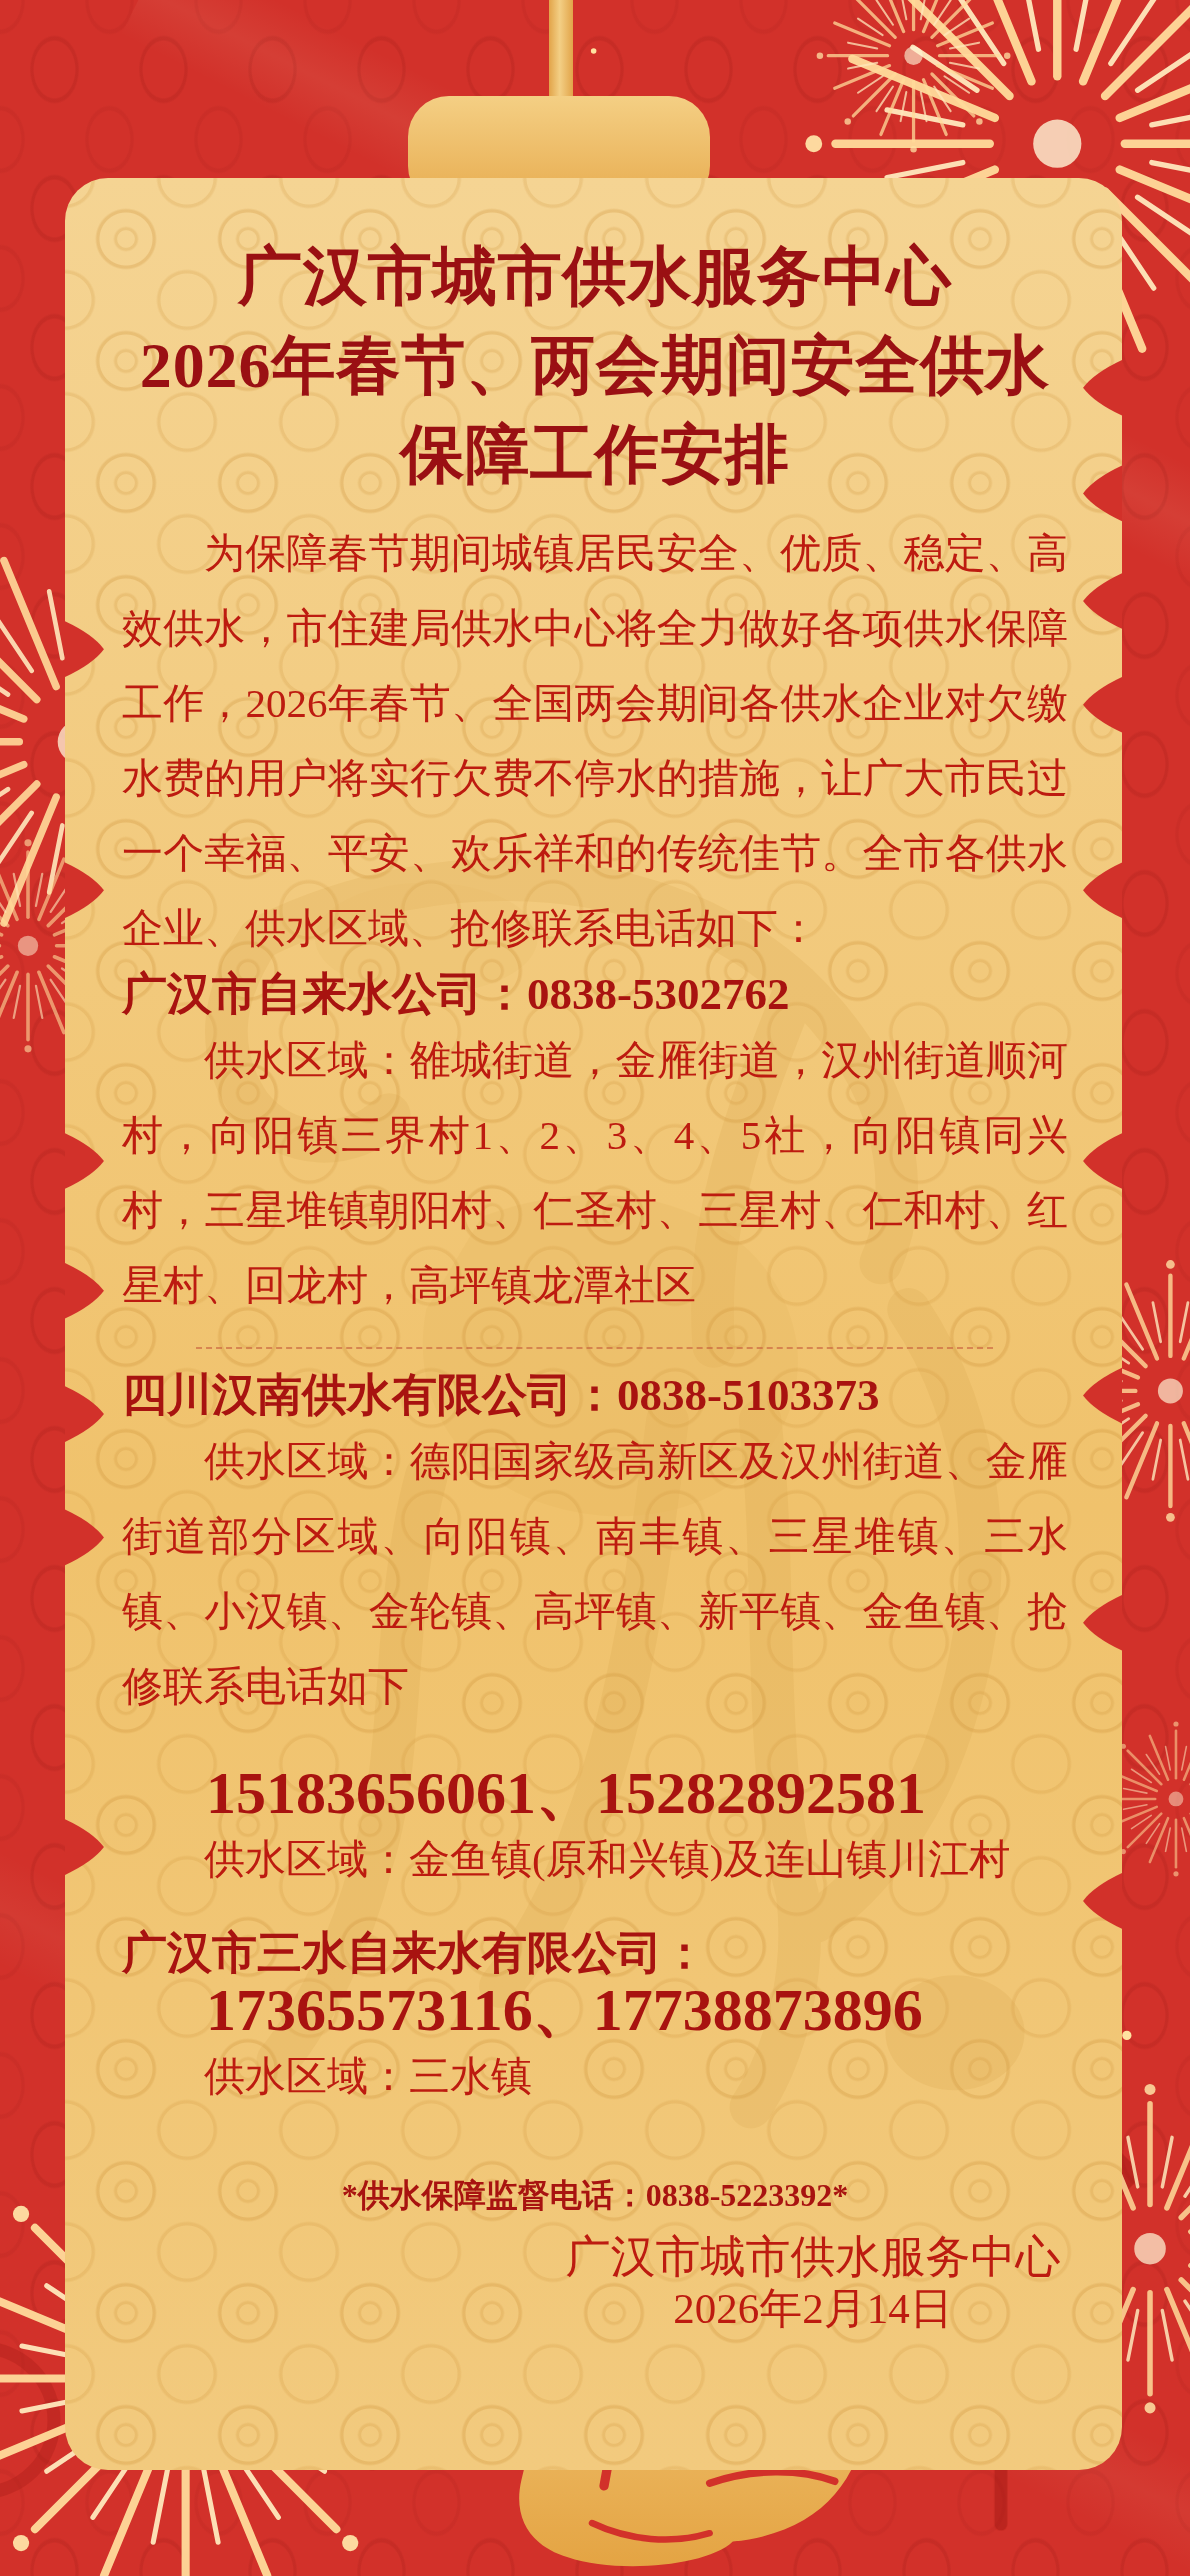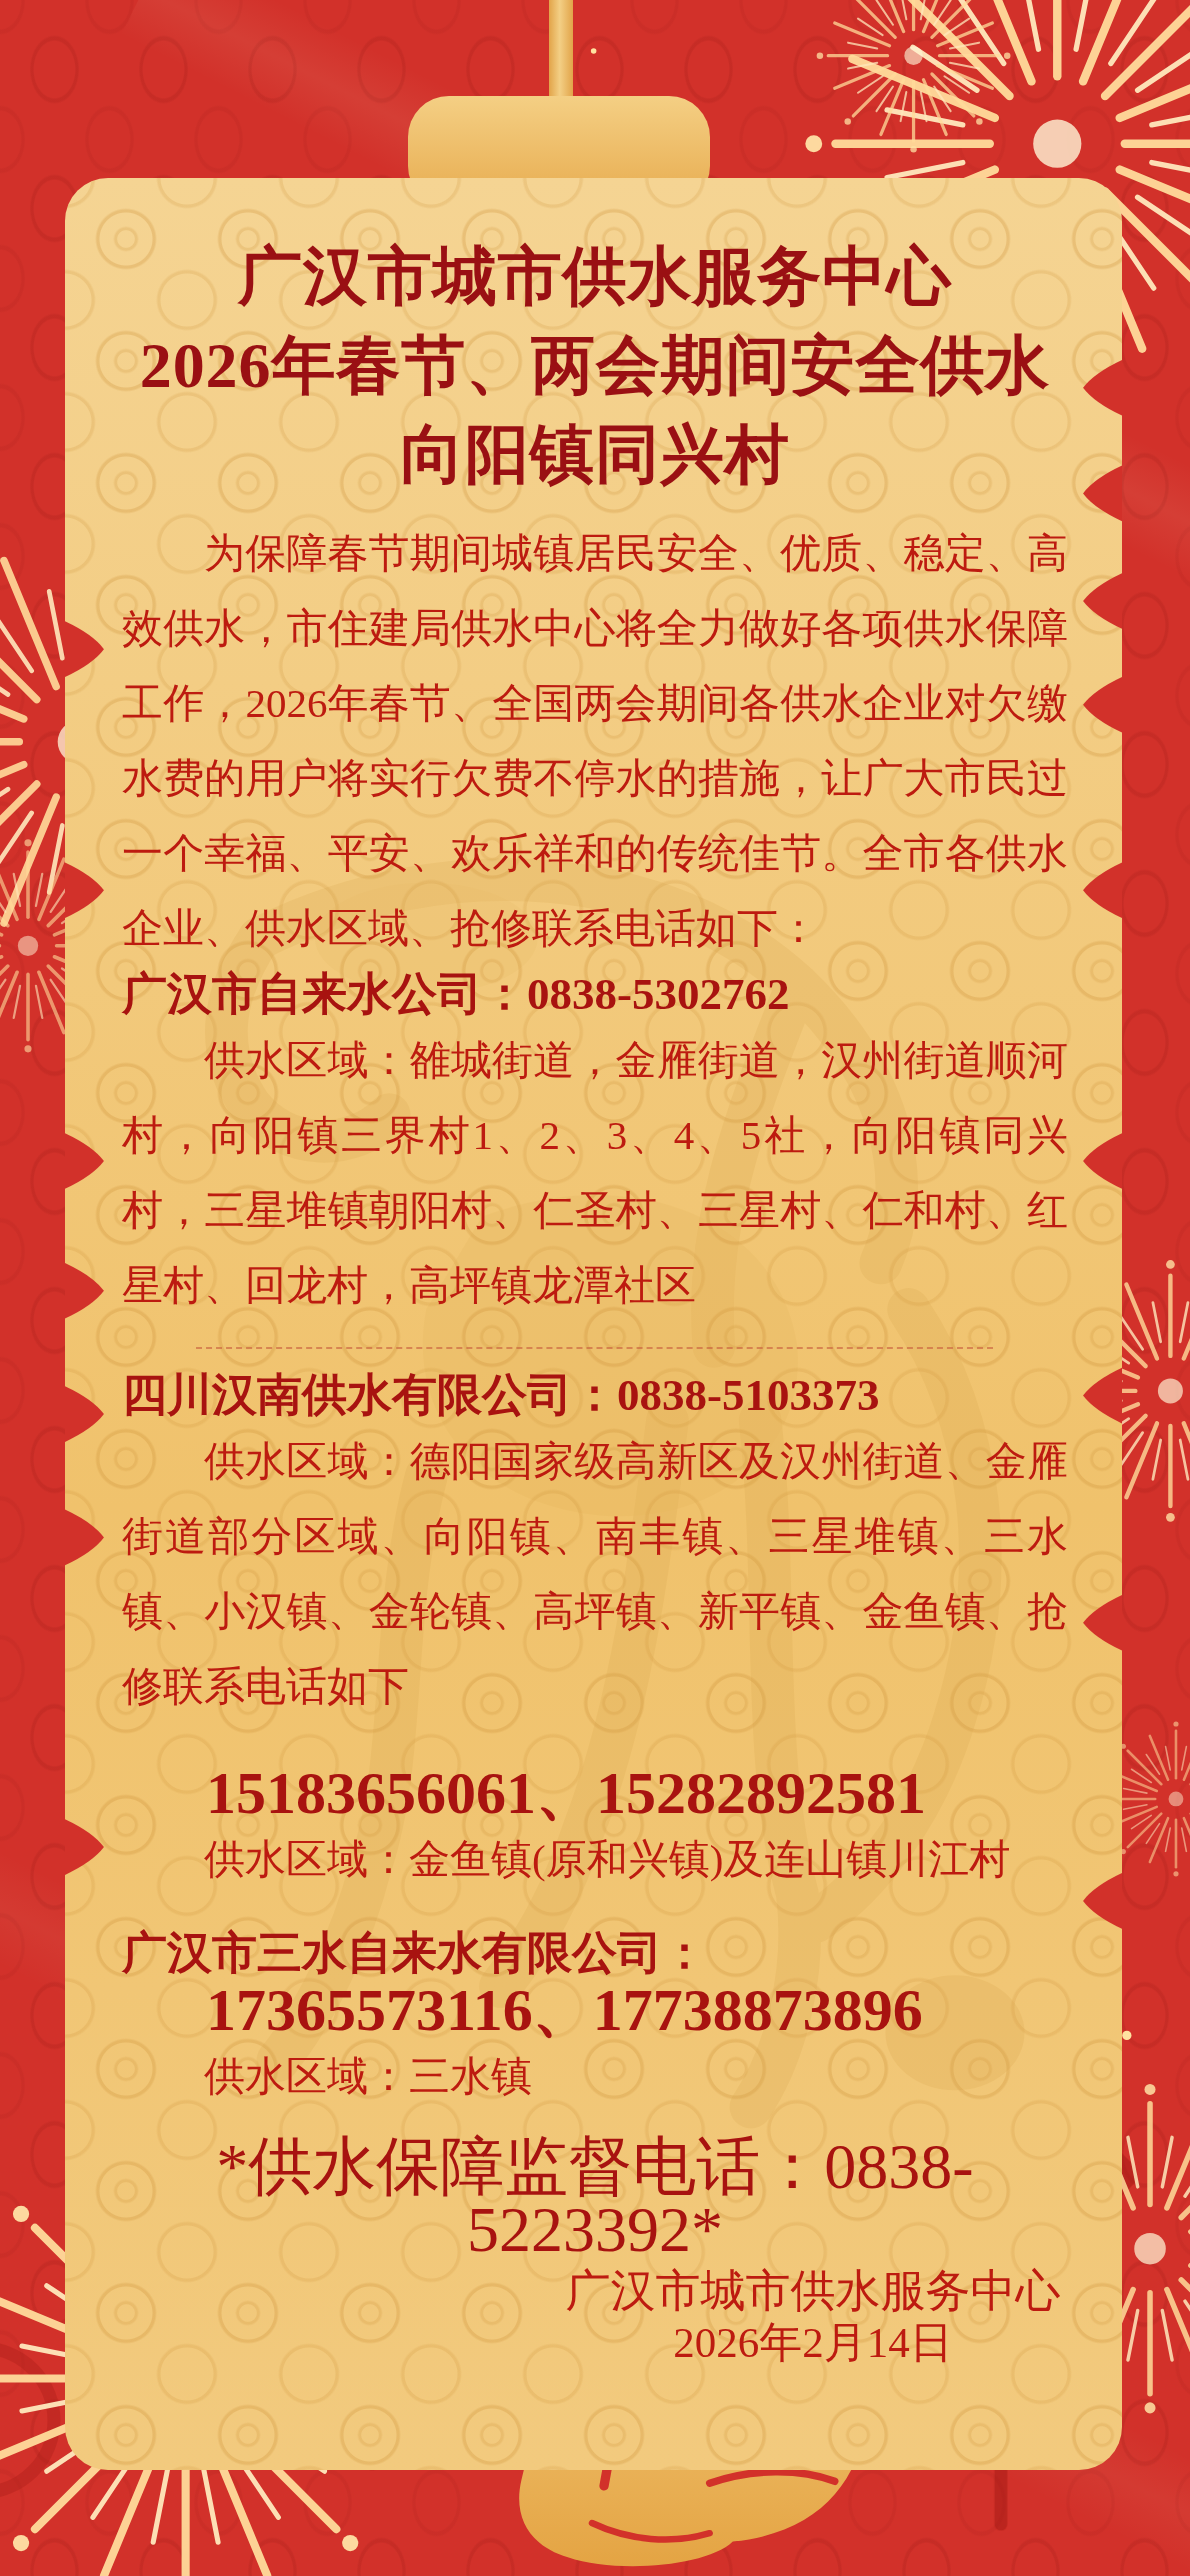--- a/index.html
+++ b/index.html
@@ -53,21 +53,21 @@
   .title-line{font-size:64px;line-height:89px;font-weight:900;text-align:center;color:var(--title);letter-spacing:0.9px;}
   .para{font-size:41px;line-height:75px;color:var(--body);text-align:justify;text-indent:2em;}
   .intro{margin-top:16.7px;}
   .company-name{font-size:45px;line-height:57px;font-weight:700;color:var(--head);}
   .company-phones{font-size:60px;line-height:57px;font-weight:700;color:var(--head);text-indent:1.4em;}
   .company-area{margin-top:0;}
   .divider{border:none;border-top:2.8px dashed rgba(199,91,60,.6);width:797px;margin:24px 37px 18.5px 74px;}
   .blk2{margin-top:0;}
   .blk3{margin-top:41px;}
   .blk4{margin-top:28px;}
-  .hotline{margin-top:21px;text-align:center;font-size:64px;line-height:63px;font-weight:400;color:var(--head);}
+  .hotline{margin-top:50px;text-align:center;font-size:32px;line-height:63px;font-weight:700;color:var(--head);}
   .sig-row{text-align:right;padding-right:7.4px;margin-top:3.7px;}
   .sig-wrap{display:inline-block;text-align:center;}
   .signature{font-size:45px;line-height:52px;color:var(--body);white-space:nowrap;}
   .date{font-size:43px;line-height:52px;color:var(--body);}
 
   .fx-layer{position:absolute;left:0;top:0;z-index:1;pointer-events:none;}
   .ornaments{position:absolute;left:0;top:0;z-index:0;pointer-events:none;}
   .tassel-svg{position:absolute;left:427px;top:2129px;z-index:1;pointer-events:none;}
 </style>
 </head>
@@ -238,21 +238,21 @@
           <path d="M1140,1030 Q1110,1044 1098,1060 Q1110,1076 1140,1090 Z"></path>
         <path d="M1140,1283 Q1110,1297 1098,1313 Q1110,1329 1140,1343 Z"></path>
           <path d="M1140,1528 Q1110,1542 1098,1558 Q1110,1574 1140,1588 Z"></path>
         <path d="M1140,1828 Q1110,1842 1098,1858 Q1110,1874 1140,1888 Z"></path>
       </g>
     </svg>
 
     <div class="content">
       <div class="title-line">广汉市城市供水服务中心</div>
       <div class="title-line">2026年春节、两会期间安全供水</div>
-      <div class="title-line">向阳镇同兴村</div>
+      <div class="title-line">保障工作安排</div>
 
       <p class="para intro">为保障春节期间城镇居民安全、优质、稳定、高效供水，市住建局供水中心将全力做好各项供水保障工作，2026年春节、全国两会期间各供水企业对欠缴水费的用户将实行欠费不停水的措施，让广大市民过一个幸福、平安、欢乐祥和的传统佳节。全市各供水企业、供水区域、抢修联系电话如下：</p>
 
       <div>
         <div class="company-name">广汉市自来水公司：0838-5302762</div>
         <p class="para company-area">供水区域：雒城街道，金雁街道，汉州街道顺河村，向阳镇三界村1、2、3、4、5社，向阳镇同兴村，三星堆镇朝阳村、仁圣村、三星村、仁和村、红星村、回龙村，高坪镇龙潭社区</p>
       </div>
 
       <hr class="divider">
 

